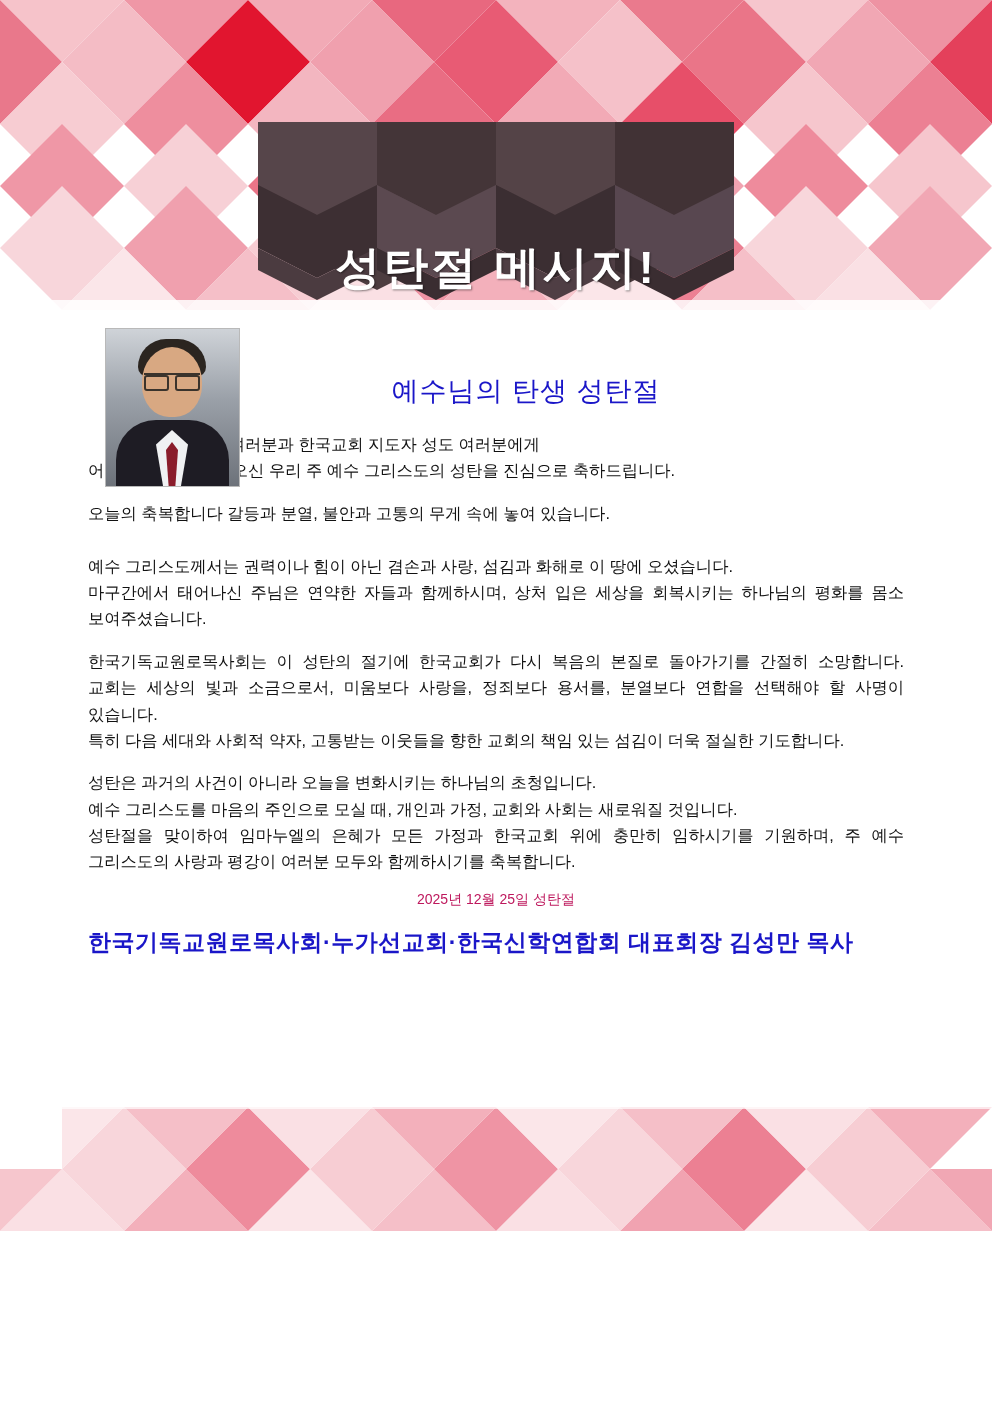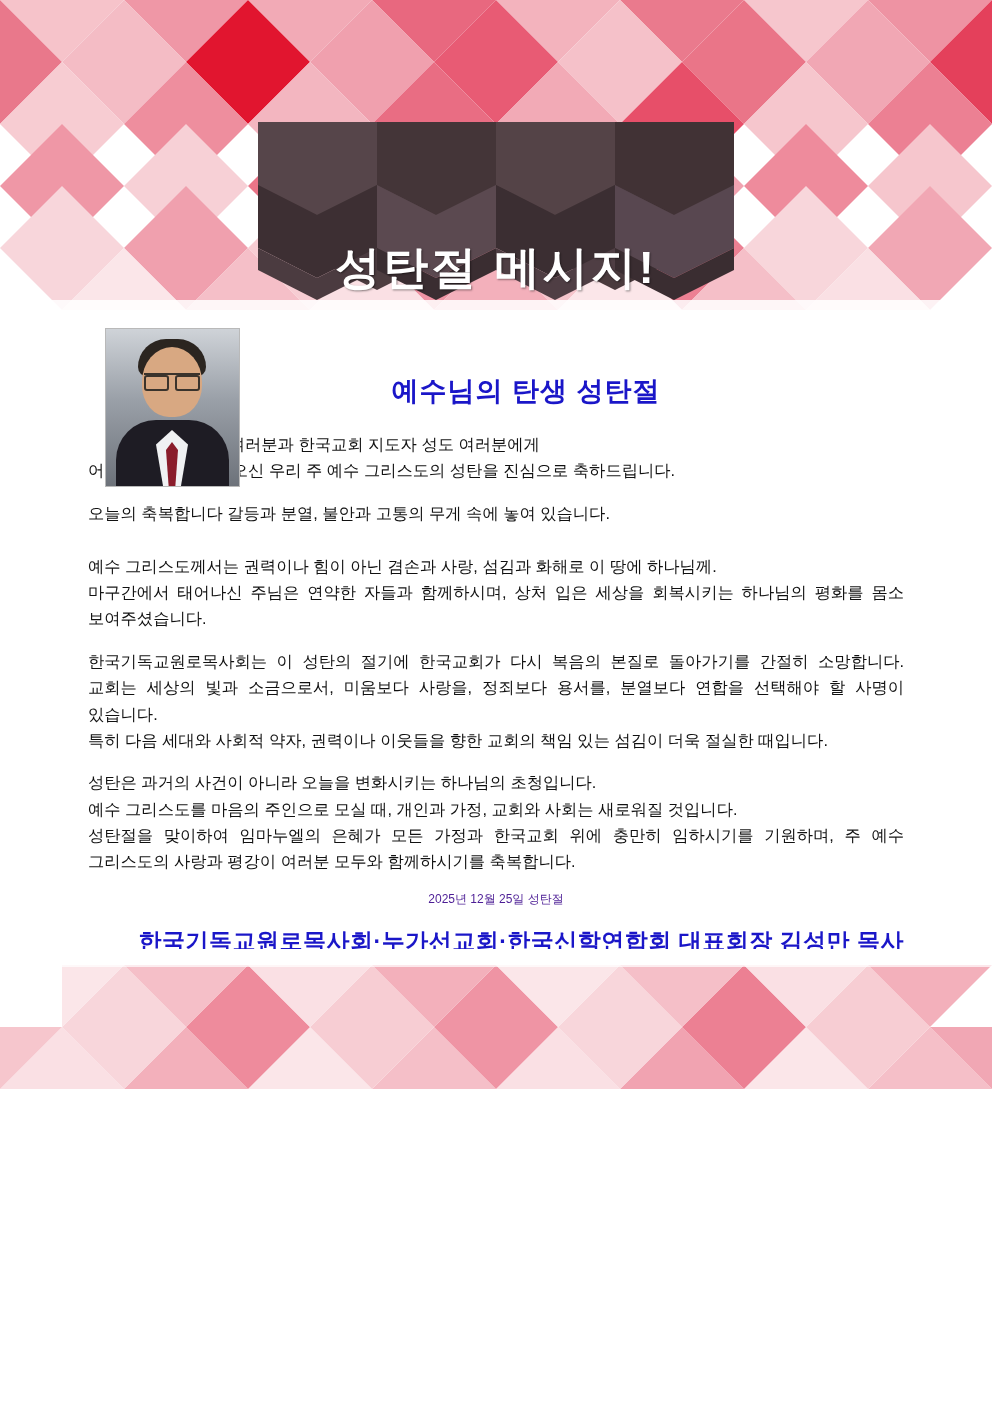--- a/index.html
+++ b/index.html
@@ -6,21 +6,21 @@
     margin: 0;
     padding: 0;
     background: #ffffff;
   }
   body {
     font-family: "Liberation Sans", "DejaVu Sans", sans-serif;
   }
   #page {
     position: relative;
     width: 992px;
-    height: 1089px;
+    height: 1231px;
     overflow: hidden;
     background: #ffffff;
   }
 
   
   .bg-layer {
     position: absolute;
     left: 0;
     width: 992px;
     pointer-events: none;
@@ -134,21 +134,21 @@
     clip-path: polygon(50% 0, 100% 18%, 78% 100%, 22% 100%, 0 18%);
   }
 
   .heading {
     margin: 0;
     padding-top: 48px;
     padding-left: 60px;
     text-align: center;
     color: #1a16c8;
     font-size: 27px;
-    font-weight: bold;
+    font-weight: normal;
     letter-spacing: 1px;
   }
 
   .body-text {
     margin: 0;
     padding: 0 88px 0 88px;
   }
   .para {
     margin: 0 0 16px 0;
     font-size: 16.3px;
@@ -157,26 +157,26 @@
     text-align: justify;
     text-justify: inter-word;
     word-break: keep-all;
   }
   .para.first { margin-top: 22px; }
   .para .indent { padding-left: 34px; }
 
   .date-line {
     margin: 4px 0 18px 0;
     text-align: center;
-    font-size: 12px;
-    color: #4c1d95;
+    font-size: 14px;
+    color: #be185d;
   }
   .signature {
     margin: 0;
-    text-align: right;
+    text-align: left;
     color: #1a16c8;
     font-size: 23px;
     font-weight: bold;
     letter-spacing: 0.5px;
   }
 </style>
 </head>
 <body>
 
 <div id="page">
@@ -280,27 +280,27 @@
     <div class="body-text">
 
       <p class="para first">
         <span class="indent">사랑하는 국민 여러분과 한국교회 지도자 성도 여러분에게</span><br>
         <span>어둠 속에 참빛으로 오신 우리 주 예수 그리스도의 성탄을 진심으로 축하드립니다.</span><br>
       </p>
 
       <p class="para">
         <span>오늘의 축복합니다 갈등과 분열, 불안과 고통의 무게 속에 놓여 있습니다.</span><br>
         <br>
-        <span>예수 그리스도께서는 권력이나 힘이 아닌 겸손과 사랑, 섬김과 화해로 이 땅에 하나님께.</span><br>
+        <span>예수 그리스도께서는 권력이나 힘이 아닌 겸손과 사랑, 섬김과 화해로 이 땅에 오셨습니다.</span><br>
         <span>마구간에서 태어나신 주님은 연약한 자들과 함께하시며, 상처 입은 세상을 회복시키는 하나님의 평화를 몸소 보여주셨습니다.</span>
       </p>
 
       <p class="para">
         <span>한국기독교원로목사회는 이 성탄의 절기에 한국교회가 다시 복음의 본질로 돌아가기를 간절히 소망합니다. 교회는 세상의 빛과 소금으로서, 미움보다 사랑을, 정죄보다 용서를, 분열보다 연합을 선택해야 할 사명이 있습니다.</span><br>
-        <span>특히 다음 세대와 사회적 약자, 권력이나 이웃들을 향한 교회의 책임 있는 섬김이 더욱 절실한 때입니다.</span>
+        <span>특히 다음 세대와 사회적 약자, 고통받는 이웃들을 향한 교회의 책임 있는 섬김이 더욱 절실한 기도합니다.</span>
       </p>
 
 
       <p class="para">
         <span>성탄은 과거의 사건이 아니라 오늘을 변화시키는 하나님의 초청입니다.</span><br>
         <span>예수 그리스도를 마음의 주인으로 모실 때, 개인과 가정, 교회와 사회는 새로워질 것입니다.</span><br>
         <span>성탄절을 맞이하여 임마누엘의 은혜가 모든 가정과 한국교회 위에 충만히 임하시기를 기원하며, 주 예수 그리스도의 사랑과 평강이 여러분 모두와 함께하시기를 축복합니다.</span>
       </p>
 
       <div class="date-line">2025년 12월 25일 성탄절</div>

